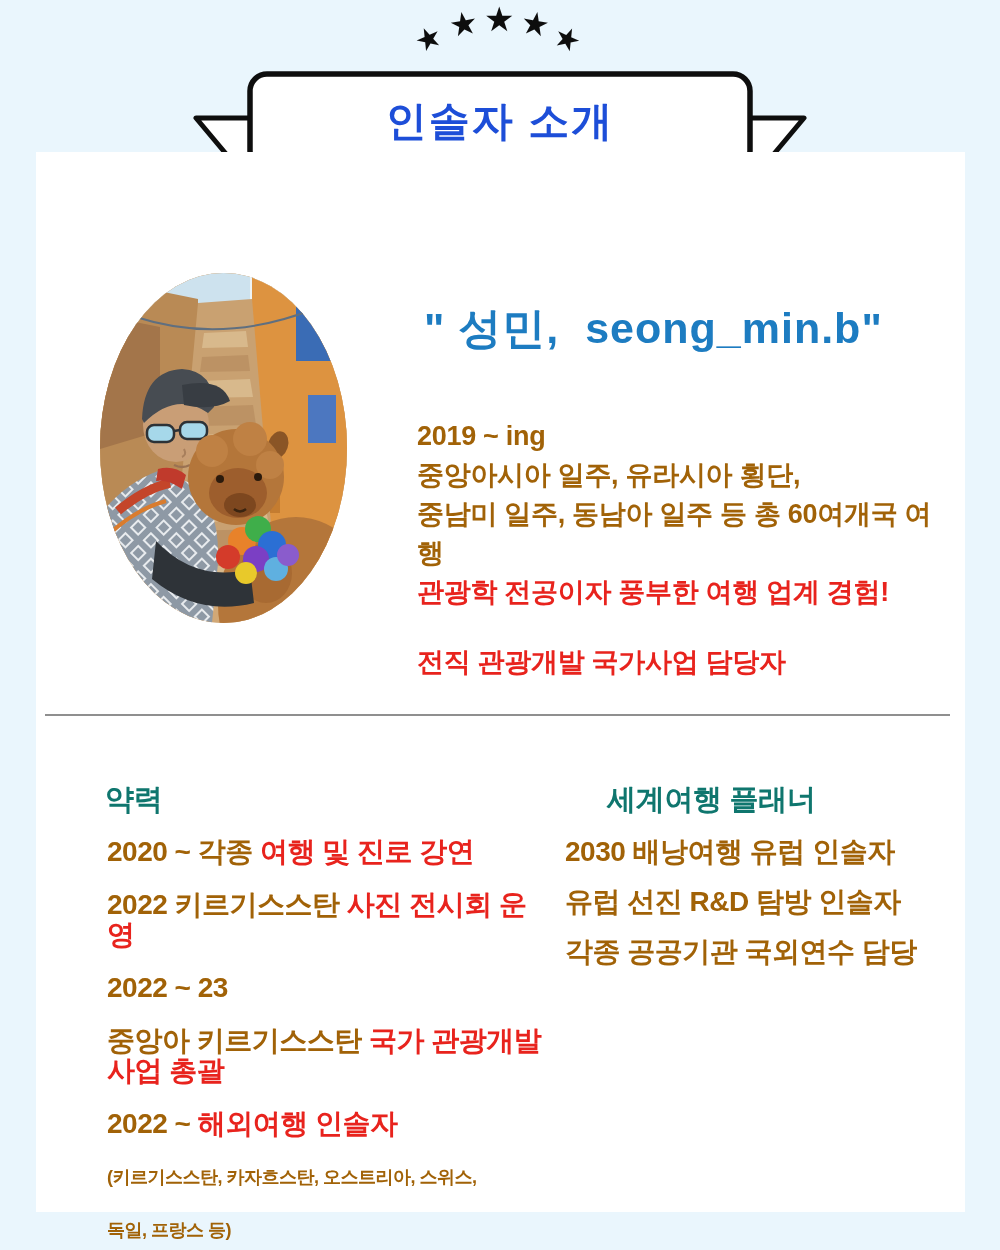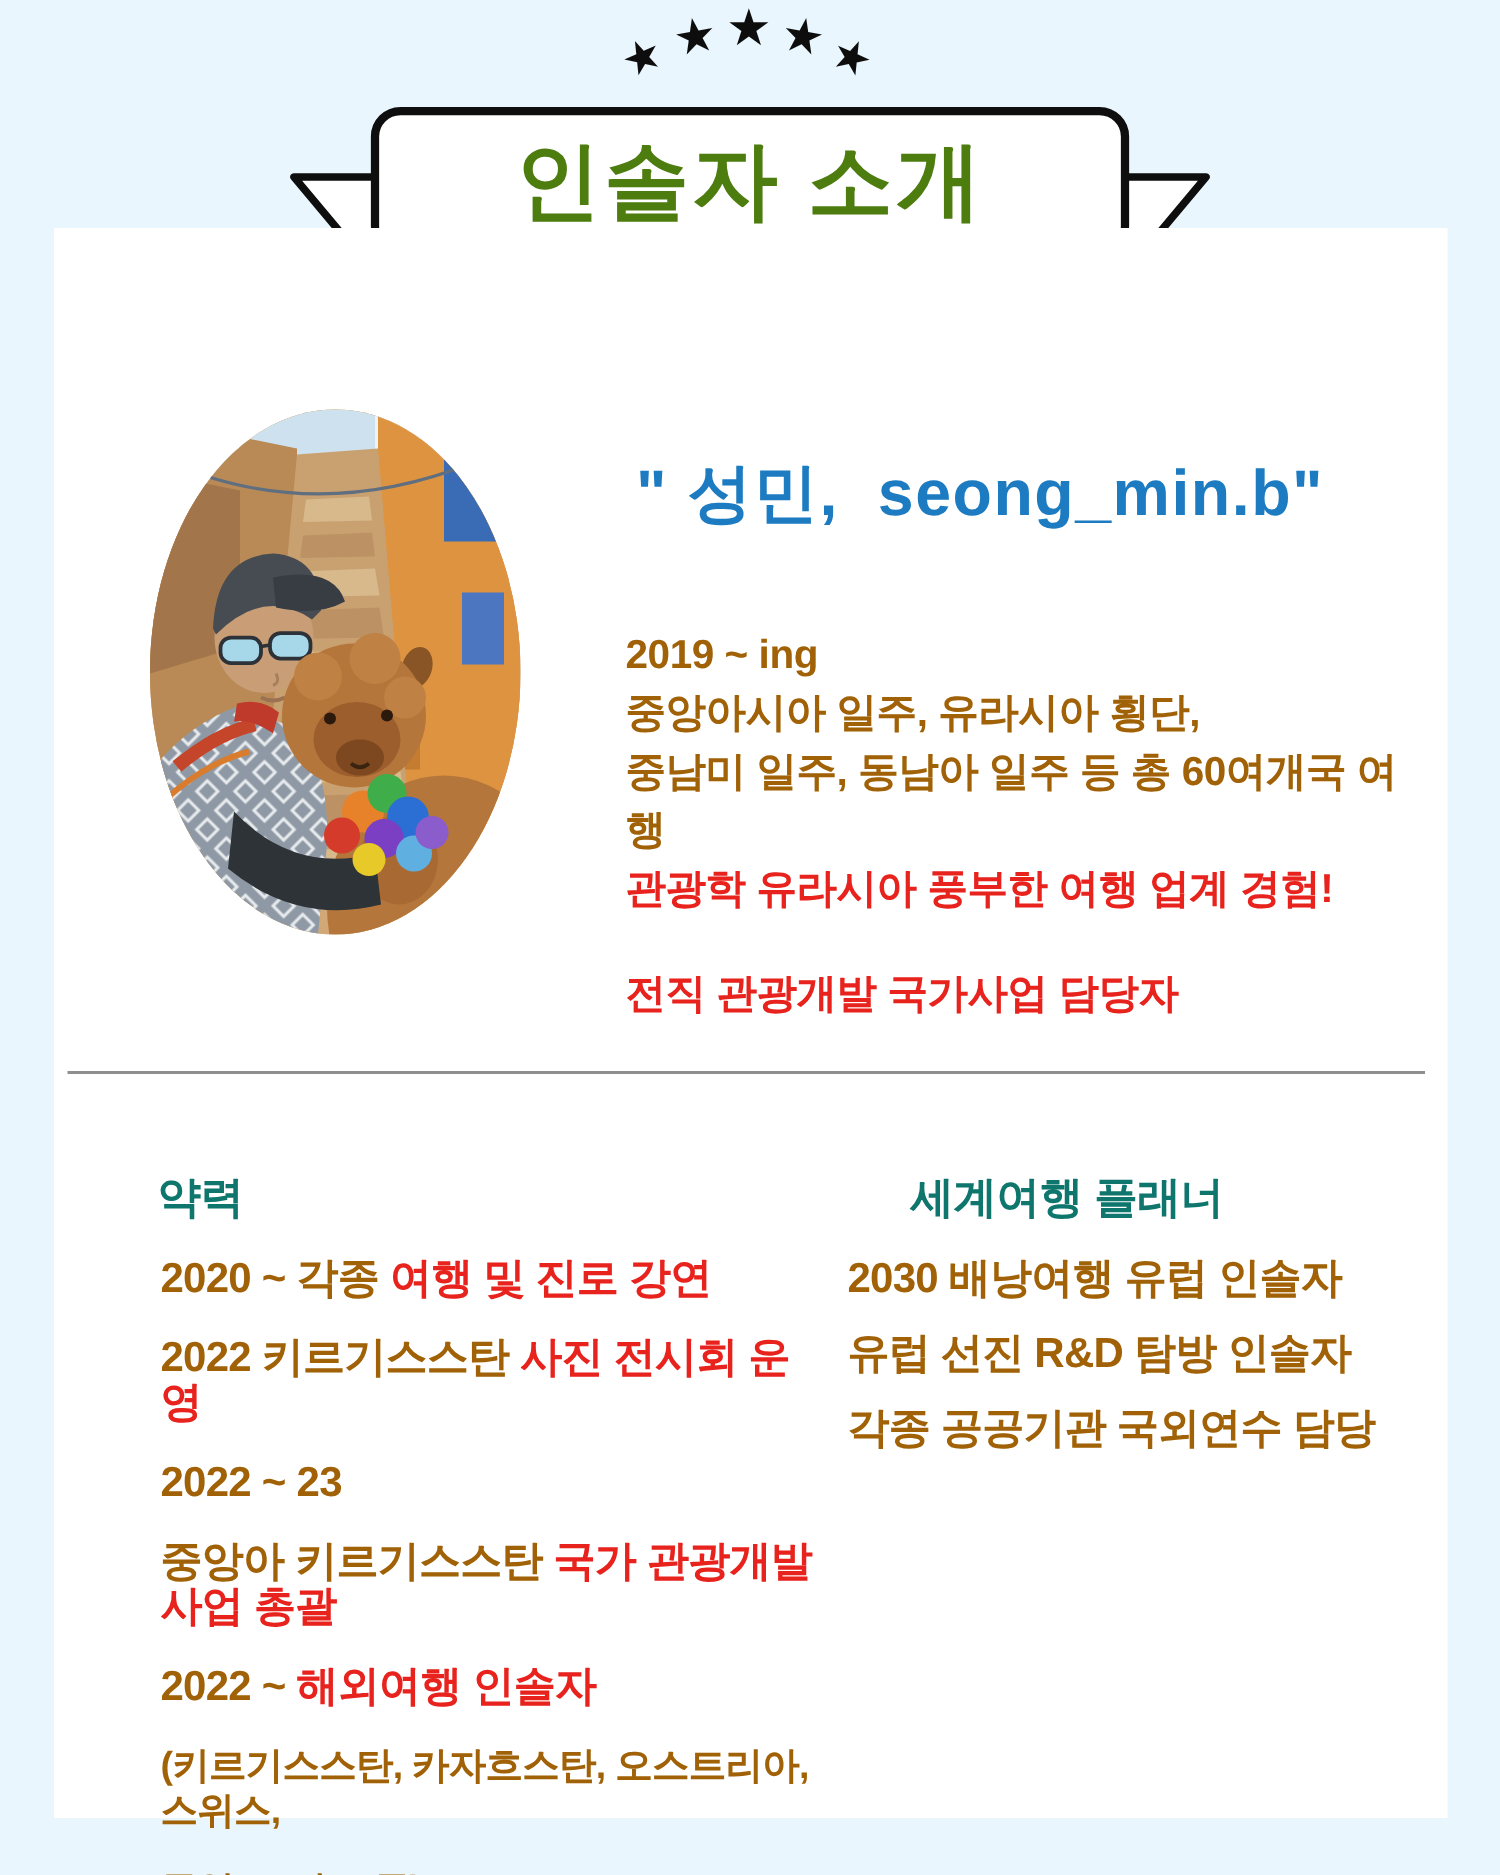--- a/index.html
+++ b/index.html
@@ -18,21 +18,21 @@
   .star:nth-child(2){left:449px;top:8px;font-size:32px;transform:rotate(-10deg);}
   .star:nth-child(3){left:484px;top:2px;font-size:34px;}
   .star:nth-child(4){left:521px;top:8px;font-size:32px;transform:rotate(10deg);}
   .star:nth-child(5){left:554px;top:24px;font-size:30px;transform:rotate(24deg);}
   
   .ribbon-wrap{position:absolute;left:190px;top:62px;width:620px;height:152px;}
   .ribbon-wrap svg{position:absolute;left:0;top:0;}
   .ribbon-title{
     position:absolute;left:60px;top:12px;width:500px;height:94px;
     display:flex;align-items:center;justify-content:center;
-    font-size:57px;font-weight:800;letter-spacing:2px;color:#4d7c0f;
+    font-size:41px;font-weight:800;letter-spacing:2px;color:#1d4ed8;
   }
   
   .card{position:absolute;left:36px;top:152px;width:929px;height:1060px;background:#ffffff;}
   
   .photo{
     position:absolute;left:100px;top:273px;width:247px;height:350px;
     border-radius:50%;overflow:hidden;background:#c9a171;
   }
   
   .name{
@@ -47,21 +47,21 @@
   
   .divider{position:absolute;left:45px;top:714px;width:905px;height:2px;background:#8f8f8f;}
   
   .col{position:absolute;top:783px;}
   .col-left{left:63px;width:480px;}
   .col-right{left:565px;width:400px;}
   .col .heading{font-size:29px;font-weight:700;color:#0f766e;letter-spacing:-0.3px;margin-bottom:22px;line-height:32px;margin-left:42px;}
   .col .line{font-size:28px;font-weight:600;line-height:30px;white-space:pre-wrap;letter-spacing:-0.5px;}
   .col-left .line{margin-bottom:23px;margin-left:44px;}
   .col-right .line{margin-bottom:20px;}
-  .col .line.small{font-size:25px;}
+  .col .line.small{font-size:18px;}
   .c-black{color:#a16207;}
   .c-red{color:#e8231d;}
 </style>
 </head>
 <body>
 
 <div class="page">
 
   <div class="stars">
     <span class="star">★</span>
@@ -167,21 +167,21 @@
       <circle cx="188" cy="282" r="11" fill="#8a5ccc"></circle>
     </svg>
   </div>
 
   <div class="name">" 성민,  seong_min.b"</div>
 
   <div class="intro">
       <div class="line"><span class="c-black">2019 ~ ing</span></div>
       <div class="line"><span class="c-black">중앙아시아 일주, 유라시아 횡단,</span></div>
       <div class="line"><span class="c-black">중남미 일주, 동남아 일주 등 총 60여개국 여행</span></div>
-      <div class="line"><span class="c-red">관광학 유라시아 풍부한 여행 업계 경험!</span></div>
+      <div class="line"><span class="c-red">관광학 전공이자 풍부한 여행 업계 경험!</span></div>
       <div class="line spacer"></div>
       <div class="line"><span class="c-red">전직 관광개발 국가사업 담당자</span></div>
     </div>
 
   <div class="divider"></div>
 
   <div class="col col-left">
     <div class="heading">약력</div>
     <div>
         <div class="line"><span class="c-black">2020 ~ 각종 </span><span class="c-red">여행 및 진로 강연</span></div>

